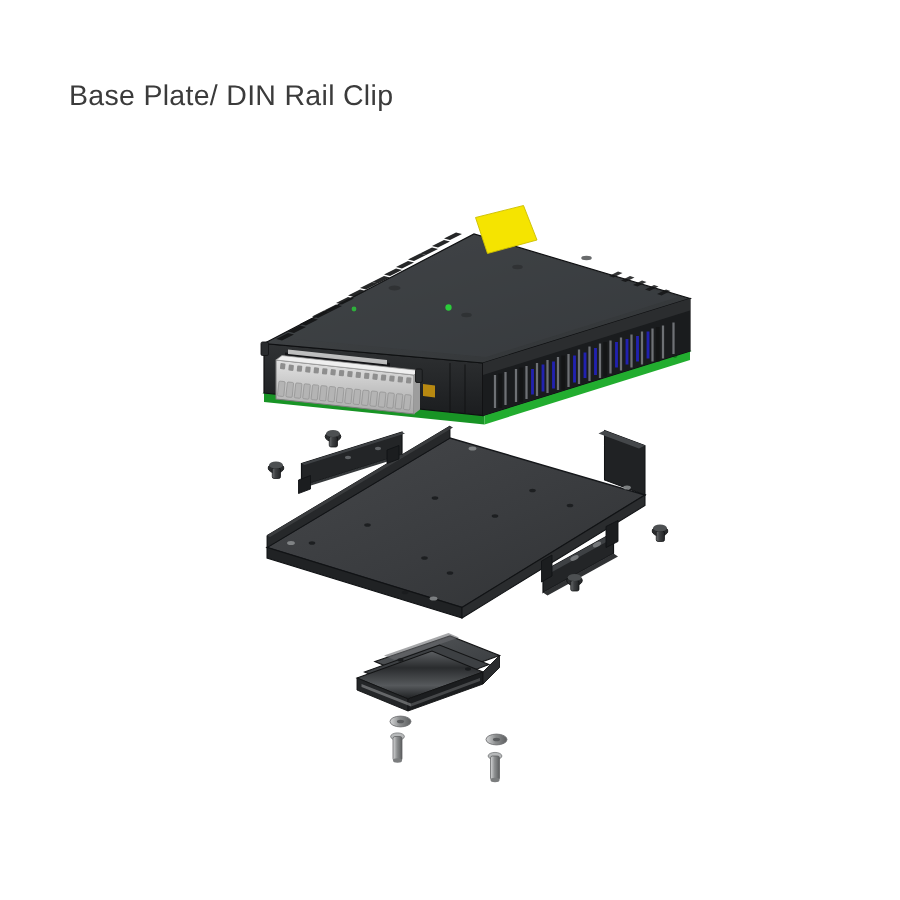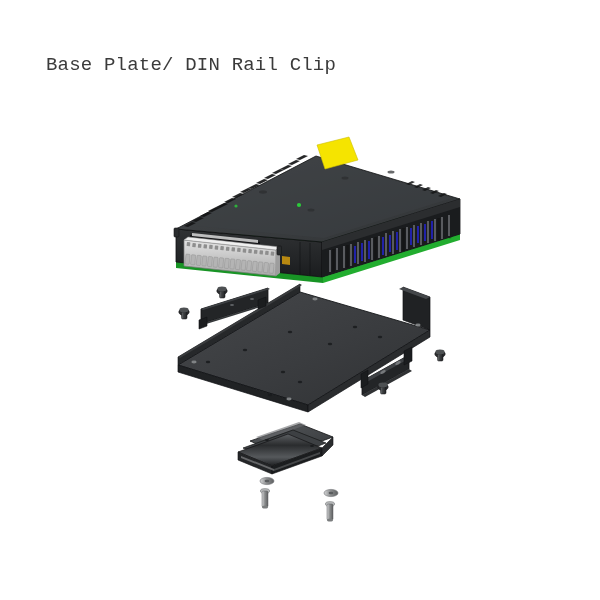--- a/index.html
+++ b/index.html
@@ -3,21 +3,21 @@
 <meta charset="utf-8">
 <style>
   html,body{margin:0;padding:0;}
   body{
     width:600px;height:600px;
     background:#ffffff;
     font-family:"Liberation Sans", sans-serif;
     overflow:hidden;
     position:relative;
   }
-  #stage{position:absolute;inset:0;width:600px;height:520px;font-family:Liberation Mono, monospace;}
+  #stage{position:absolute;inset:0;width:600px;height:520px;}
   #title{
     position:absolute;
     left:46px; top:54px;
     font-size:19px;
     letter-spacing:0.2px;
     color:#3b3b3b;
     white-space:nowrap;
     font-weight:400;
   }
   #figure{position:absolute;left:0;top:0;width:600px;height:600px;}

